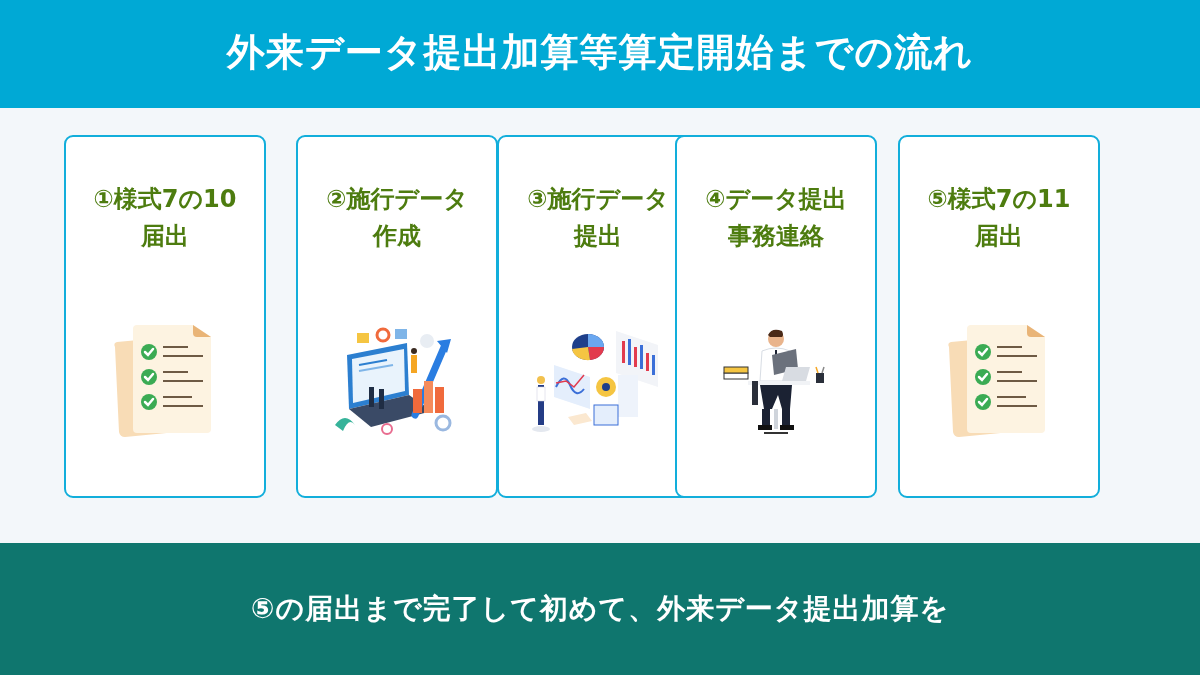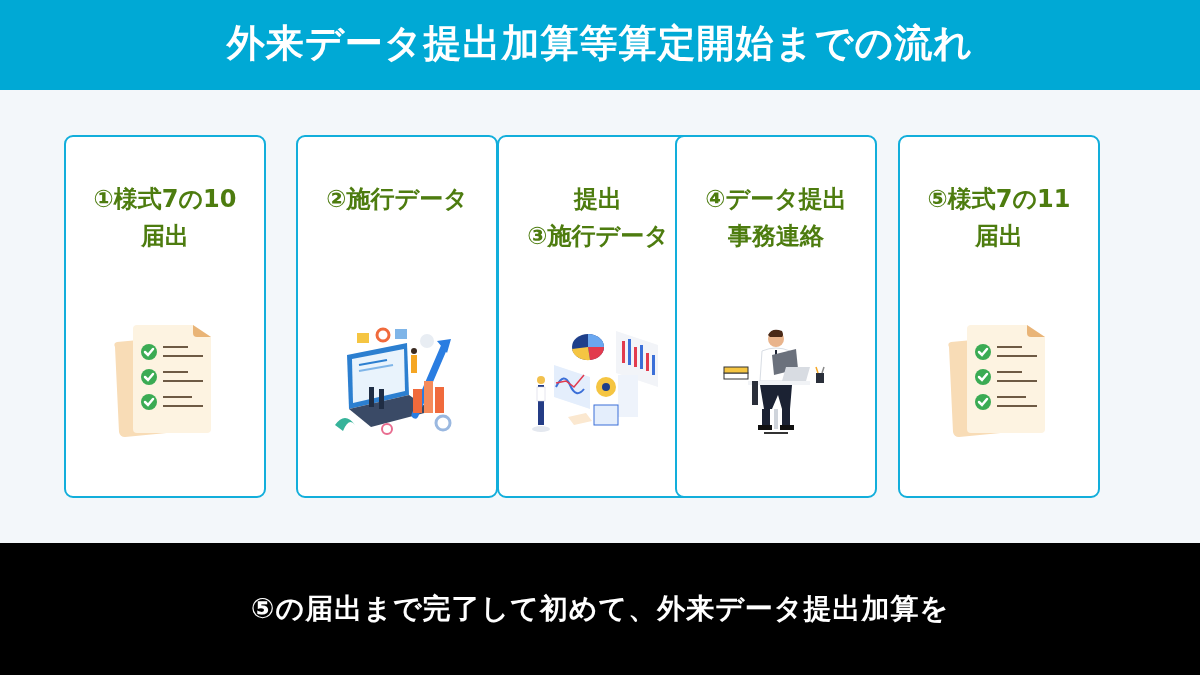--- a/index.html
+++ b/index.html
@@ -3,21 +3,21 @@
 <meta charset="utf-8">
 <style>
   * { box-sizing: border-box; margin: 0; padding: 0; }
   html, body { width: 1200px; height: 675px; overflow: hidden; }
   body {
     background: #f3f7fa;
     font-family: "DejaVu Sans", "Liberation Sans", sans-serif;
     position: relative;
   }
   .header {
-    position: absolute; left: 0; top: 0; width: 1200px; height: 90px;
+    position: absolute; left: 0; top: 0; width: 1200px; height: 108px;
     background: #00a9d5;
     display: flex; align-items: center; justify-content: center;
   }
   .header h1 {
     color: #ffffff; font-size: 38px; font-weight: bold; letter-spacing: 1px;
     margin-top: -4px;
   }
   .card {
     position: absolute; top: 135px; width: 202px; height: 363px;
     background: #ffffff; border: 2.5px solid #12aedb; border-radius: 9px;
@@ -27,21 +27,21 @@
     text-align: center; color: #4d7c0f; font-weight: bold;
     font-size: 24px; line-height: 37px;
   }
   .card .title span { display: block; white-space: nowrap; }
   .card .illus {
     position: absolute; left: 50%; top: 188px; transform: translateX(-50%);
     width: 140px; height: 115px;
   }
   .footer {
     position: absolute; left: 0; top: 543px; width: 1200px; height: 132px;
-    background: #000000;
+    background: #0f766e;
     display: flex; flex-direction: column; align-items: center; justify-content: center;
   }
   .footer p {
     color: #ffffff; font-weight: bold; font-size: 28px; line-height: 46px;
     letter-spacing: 1px; white-space: nowrap;
   }
 </style>
 </head>
 <body>
 
@@ -71,20 +71,21 @@
       <path d="M34 77 l3 3 l5 -6" stroke="#fff" stroke-width="2.5" fill="none" stroke-linecap="round"></path>
       <line x1="52" y1="72" x2="81" y2="72" stroke="#6e5a44" stroke-width="2"></line>
       <line x1="52" y1="81" x2="92" y2="81" stroke="#6e5a44" stroke-width="2"></line>
     </g>
   </svg>
 </div>
 
 <div class="card" style="left:296px">
   <div class="title">
     <span>②施行データ</span>
+    <span>作成</span>
   </div>
   <svg class="illus" viewBox="0 0 140 115">
     <path d="M20 30 L80 18 L82 70 L22 84 Z" fill="#2c7fd0"></path>
     <path d="M25 34 L77 24 L78 66 L26 78 Z" fill="#e9f3fc"></path>
     <line x1="32" y1="40" x2="60" y2="35" stroke="#2c7fd0" stroke-width="2"></line>
     <line x1="32" y1="46" x2="66" y2="40" stroke="#7fb5e8" stroke-width="2"></line>
     <path d="M22 84 L82 70 L105 86 L44 102 Z" fill="#3a4a66"></path>
     <rect x="30" y="8" width="12" height="10" fill="#f5c542"></rect>
     <circle cx="56" cy="10" r="6" fill="none" stroke="#f06a3c" stroke-width="3"></circle>
     <rect x="68" y="4" width="12" height="10" fill="#7fb5e8"></rect>
@@ -99,22 +100,22 @@
     <rect x="42" y="62" width="5" height="20" fill="#1f2d44"></rect>
     <rect x="52" y="64" width="5" height="20" fill="#1f2d44"></rect>
     <path d="M8 100 Q18 86 28 100 Q22 92 16 106 Z" fill="#36b39a"></path>
     <circle cx="60" cy="104" r="5" fill="none" stroke="#e86c8f" stroke-width="2"></circle>
     <circle cx="116" cy="98" r="7" fill="none" stroke="#9ab8e0" stroke-width="3"></circle>
   </svg>
 </div>
 
 <div class="card" style="left:497px">
   <div class="title">
+    <span>③施行データ</span>
     <span>提出</span>
-    <span>③施行データ</span>
   </div>
   <svg class="illus" viewBox="0 0 140 115">
     <path d="M88 6 L130 20 L130 62 L88 48 Z" fill="#f2f4f8"></path>
     <rect x="94" y="16" width="3" height="22" fill="#e23b4e"></rect>
     <rect x="100" y="14" width="3" height="26" fill="#3b6fd8"></rect>
     <rect x="106" y="22" width="3" height="20" fill="#e23b4e"></rect>
     <rect x="112" y="20" width="3" height="24" fill="#3b6fd8"></rect>
     <rect x="118" y="28" width="3" height="18" fill="#e23b4e"></rect>
     <rect x="124" y="30" width="3" height="20" fill="#3b6fd8"></rect>
     <ellipse cx="60" cy="22" rx="16" ry="13" fill="#1e3f8a"></ellipse>

